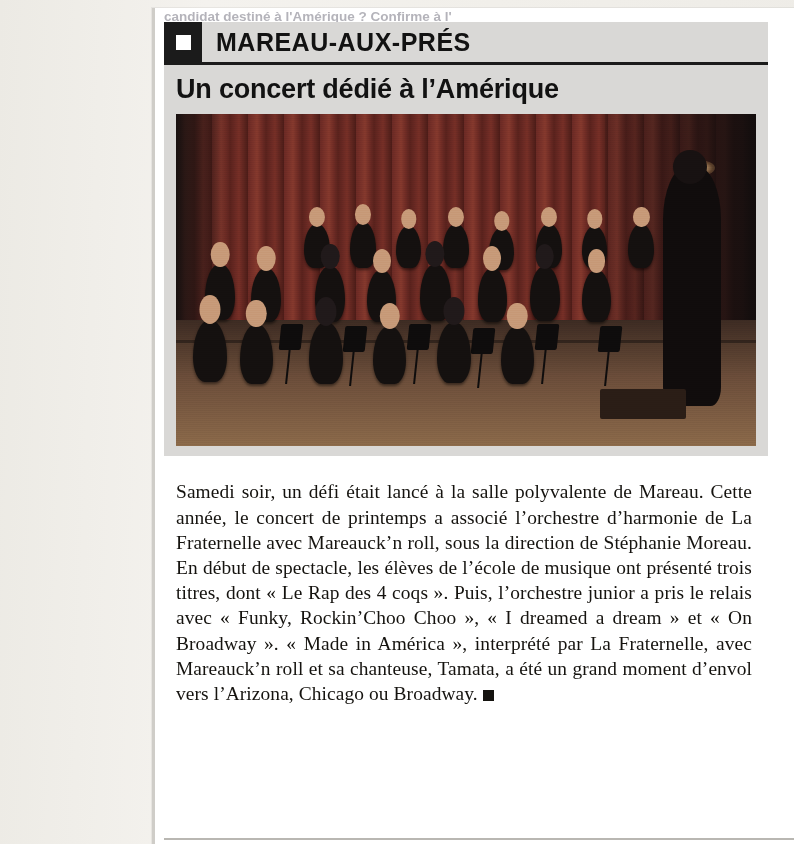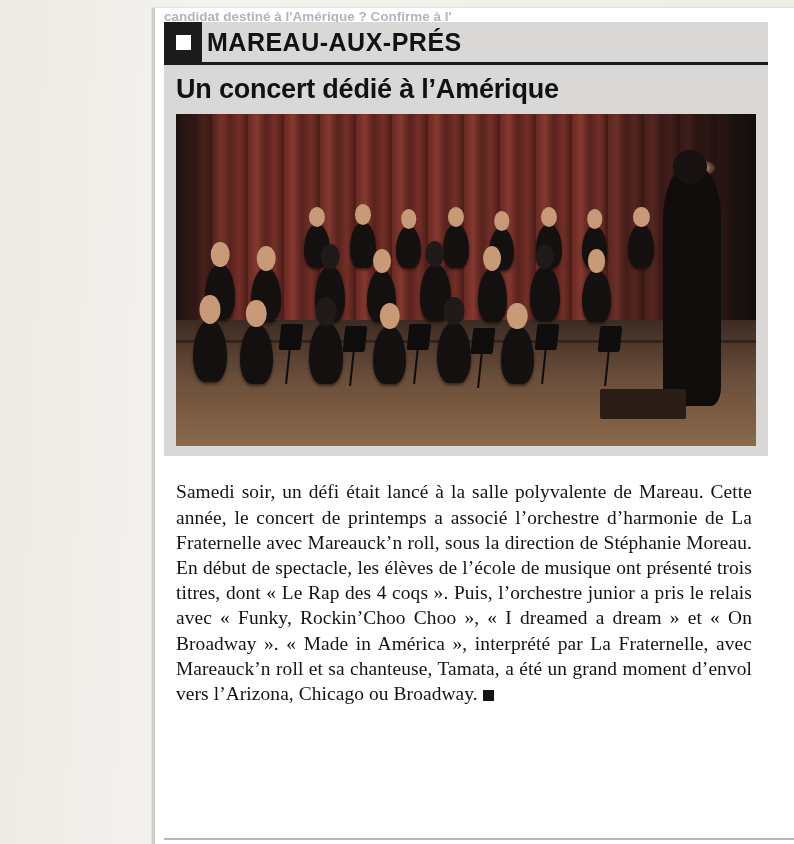--- a/index.html
+++ b/index.html
@@ -107,21 +107,21 @@
     width: 15px;
     height: 15px;
     background: #ffffff;
   }
   .banner-title {
     font-family: "Liberation Sans", sans-serif;
     font-weight: bold;
     font-size: 25px;
     letter-spacing: 0.5px;
     color: #121212;
-    padding-left: 5px;
+    padding-left: 14px;
     white-space: nowrap;
   }
 
   
   .headline-wrap {
     background: #d9d8d6;
     padding: 9px 16px 10px 12px;
   }
   .headline {
     font-family: "Liberation Sans", sans-serif;

